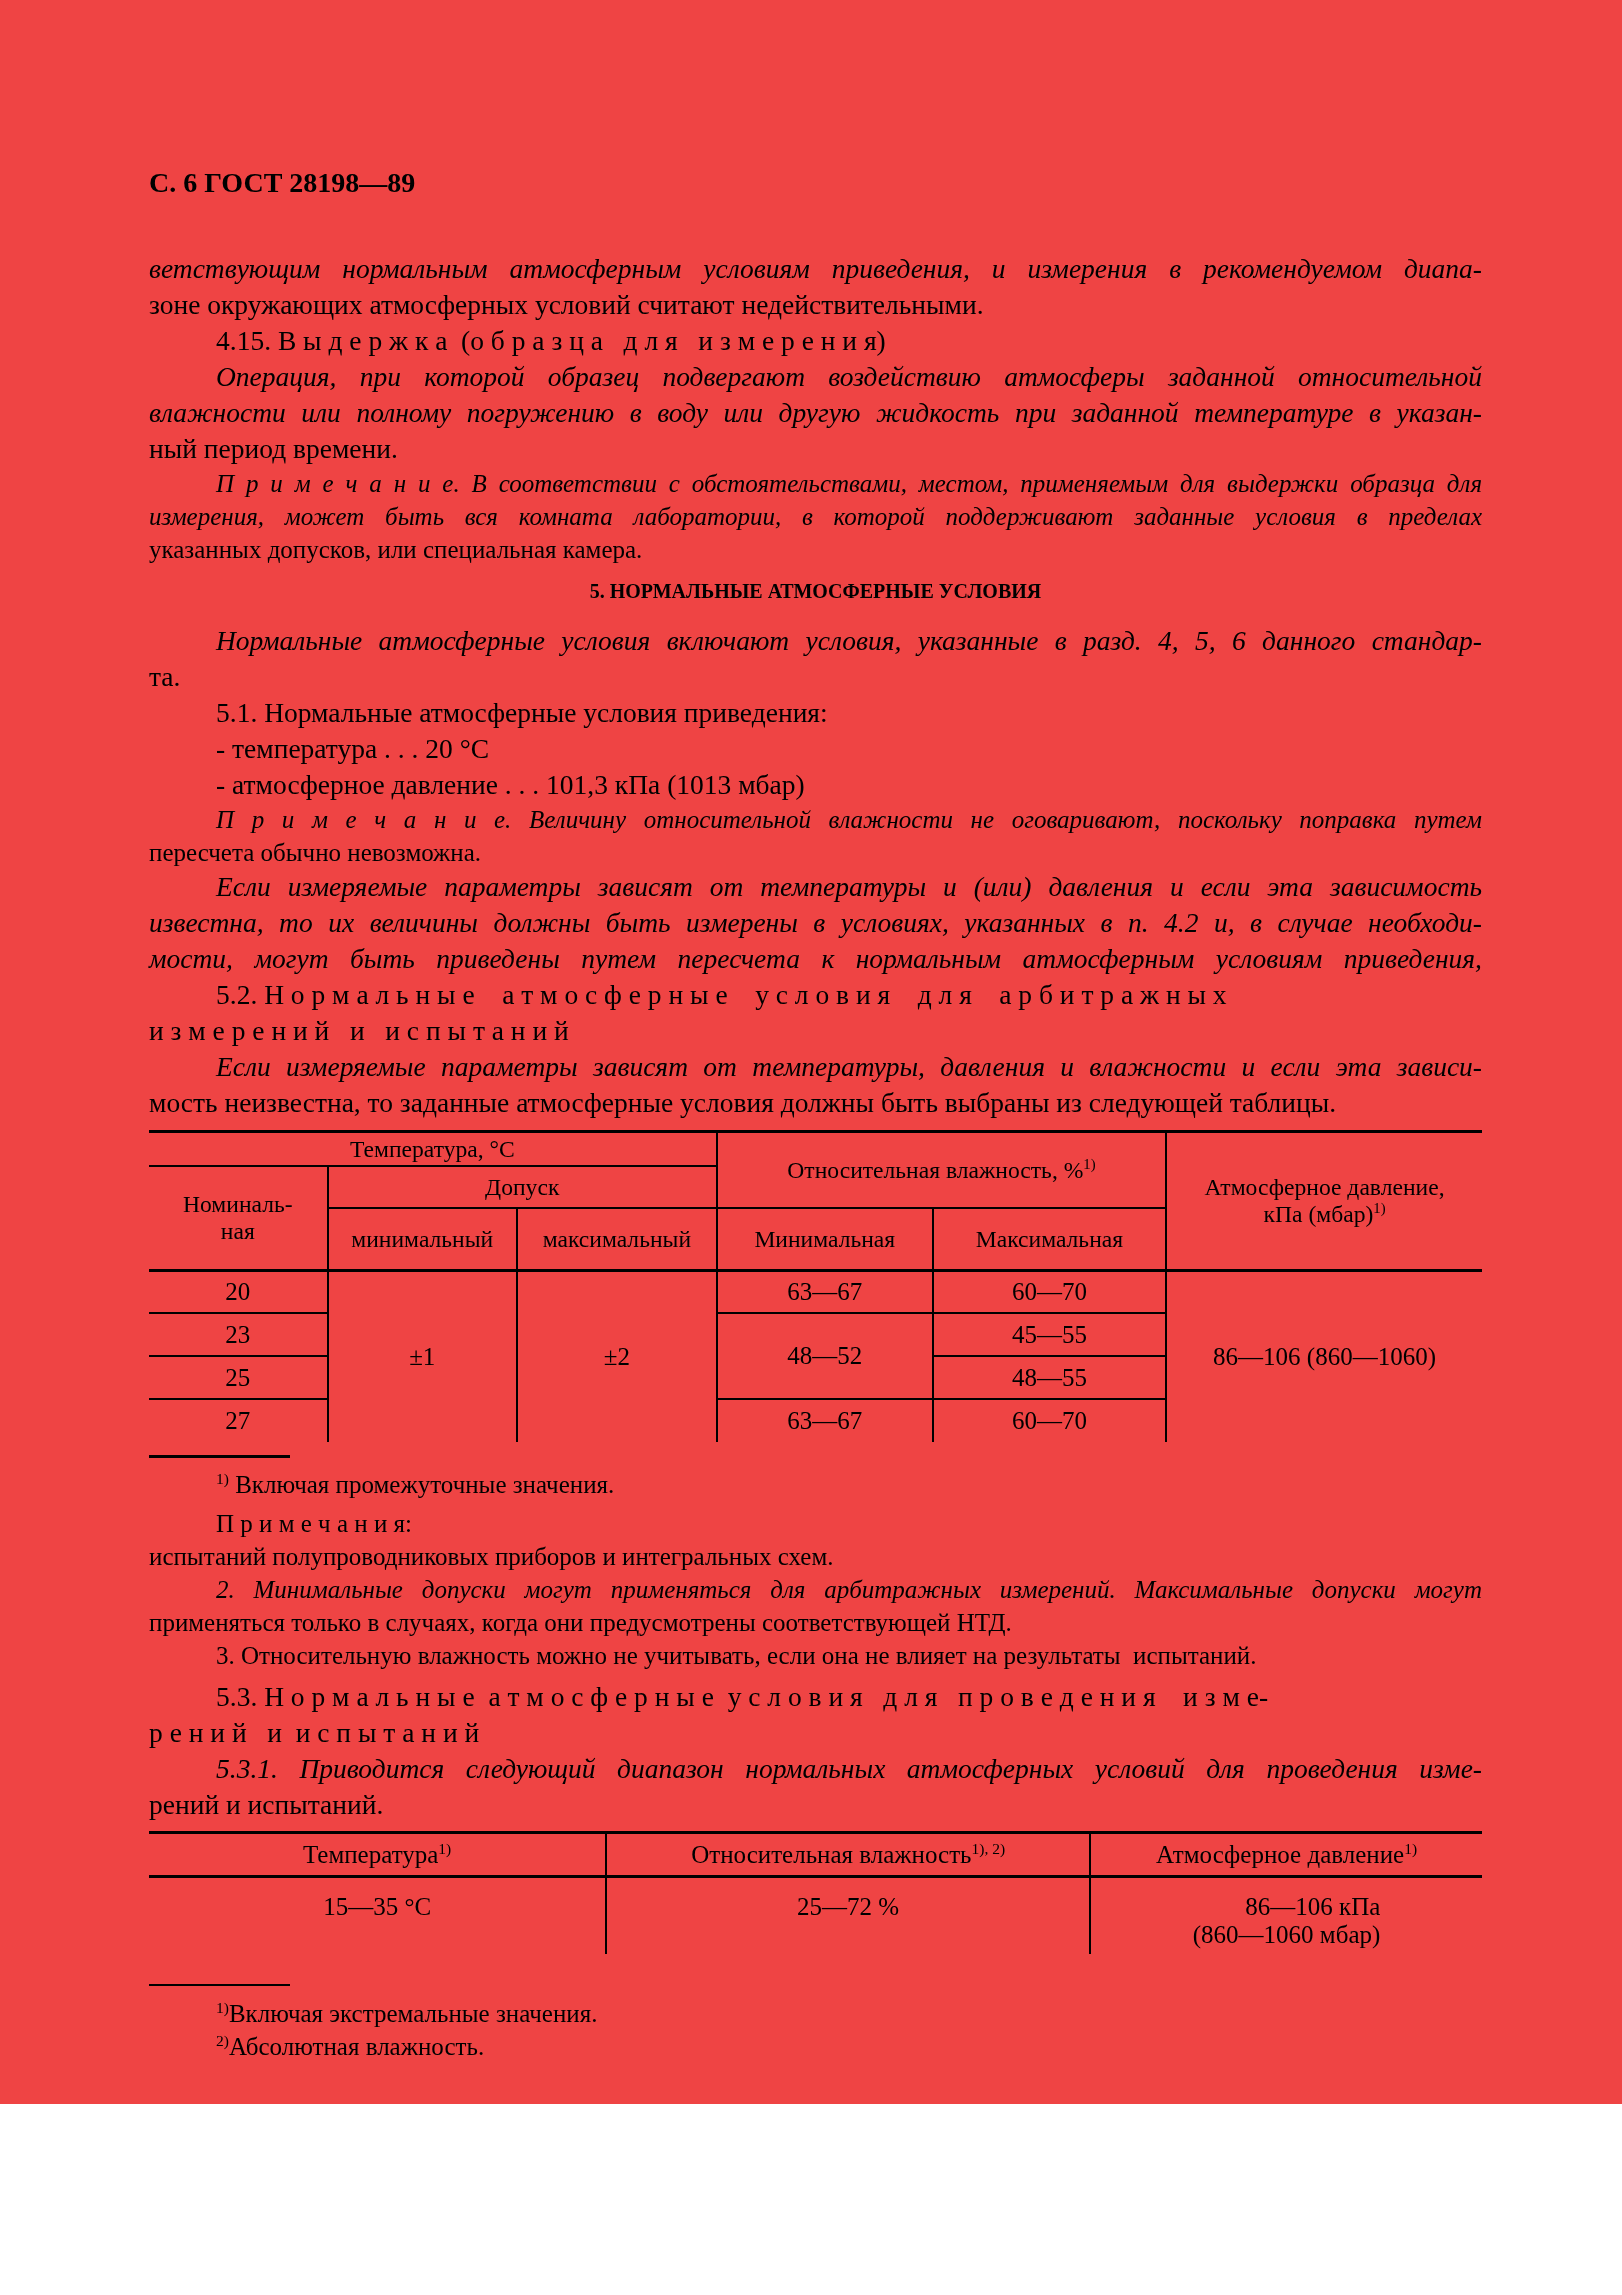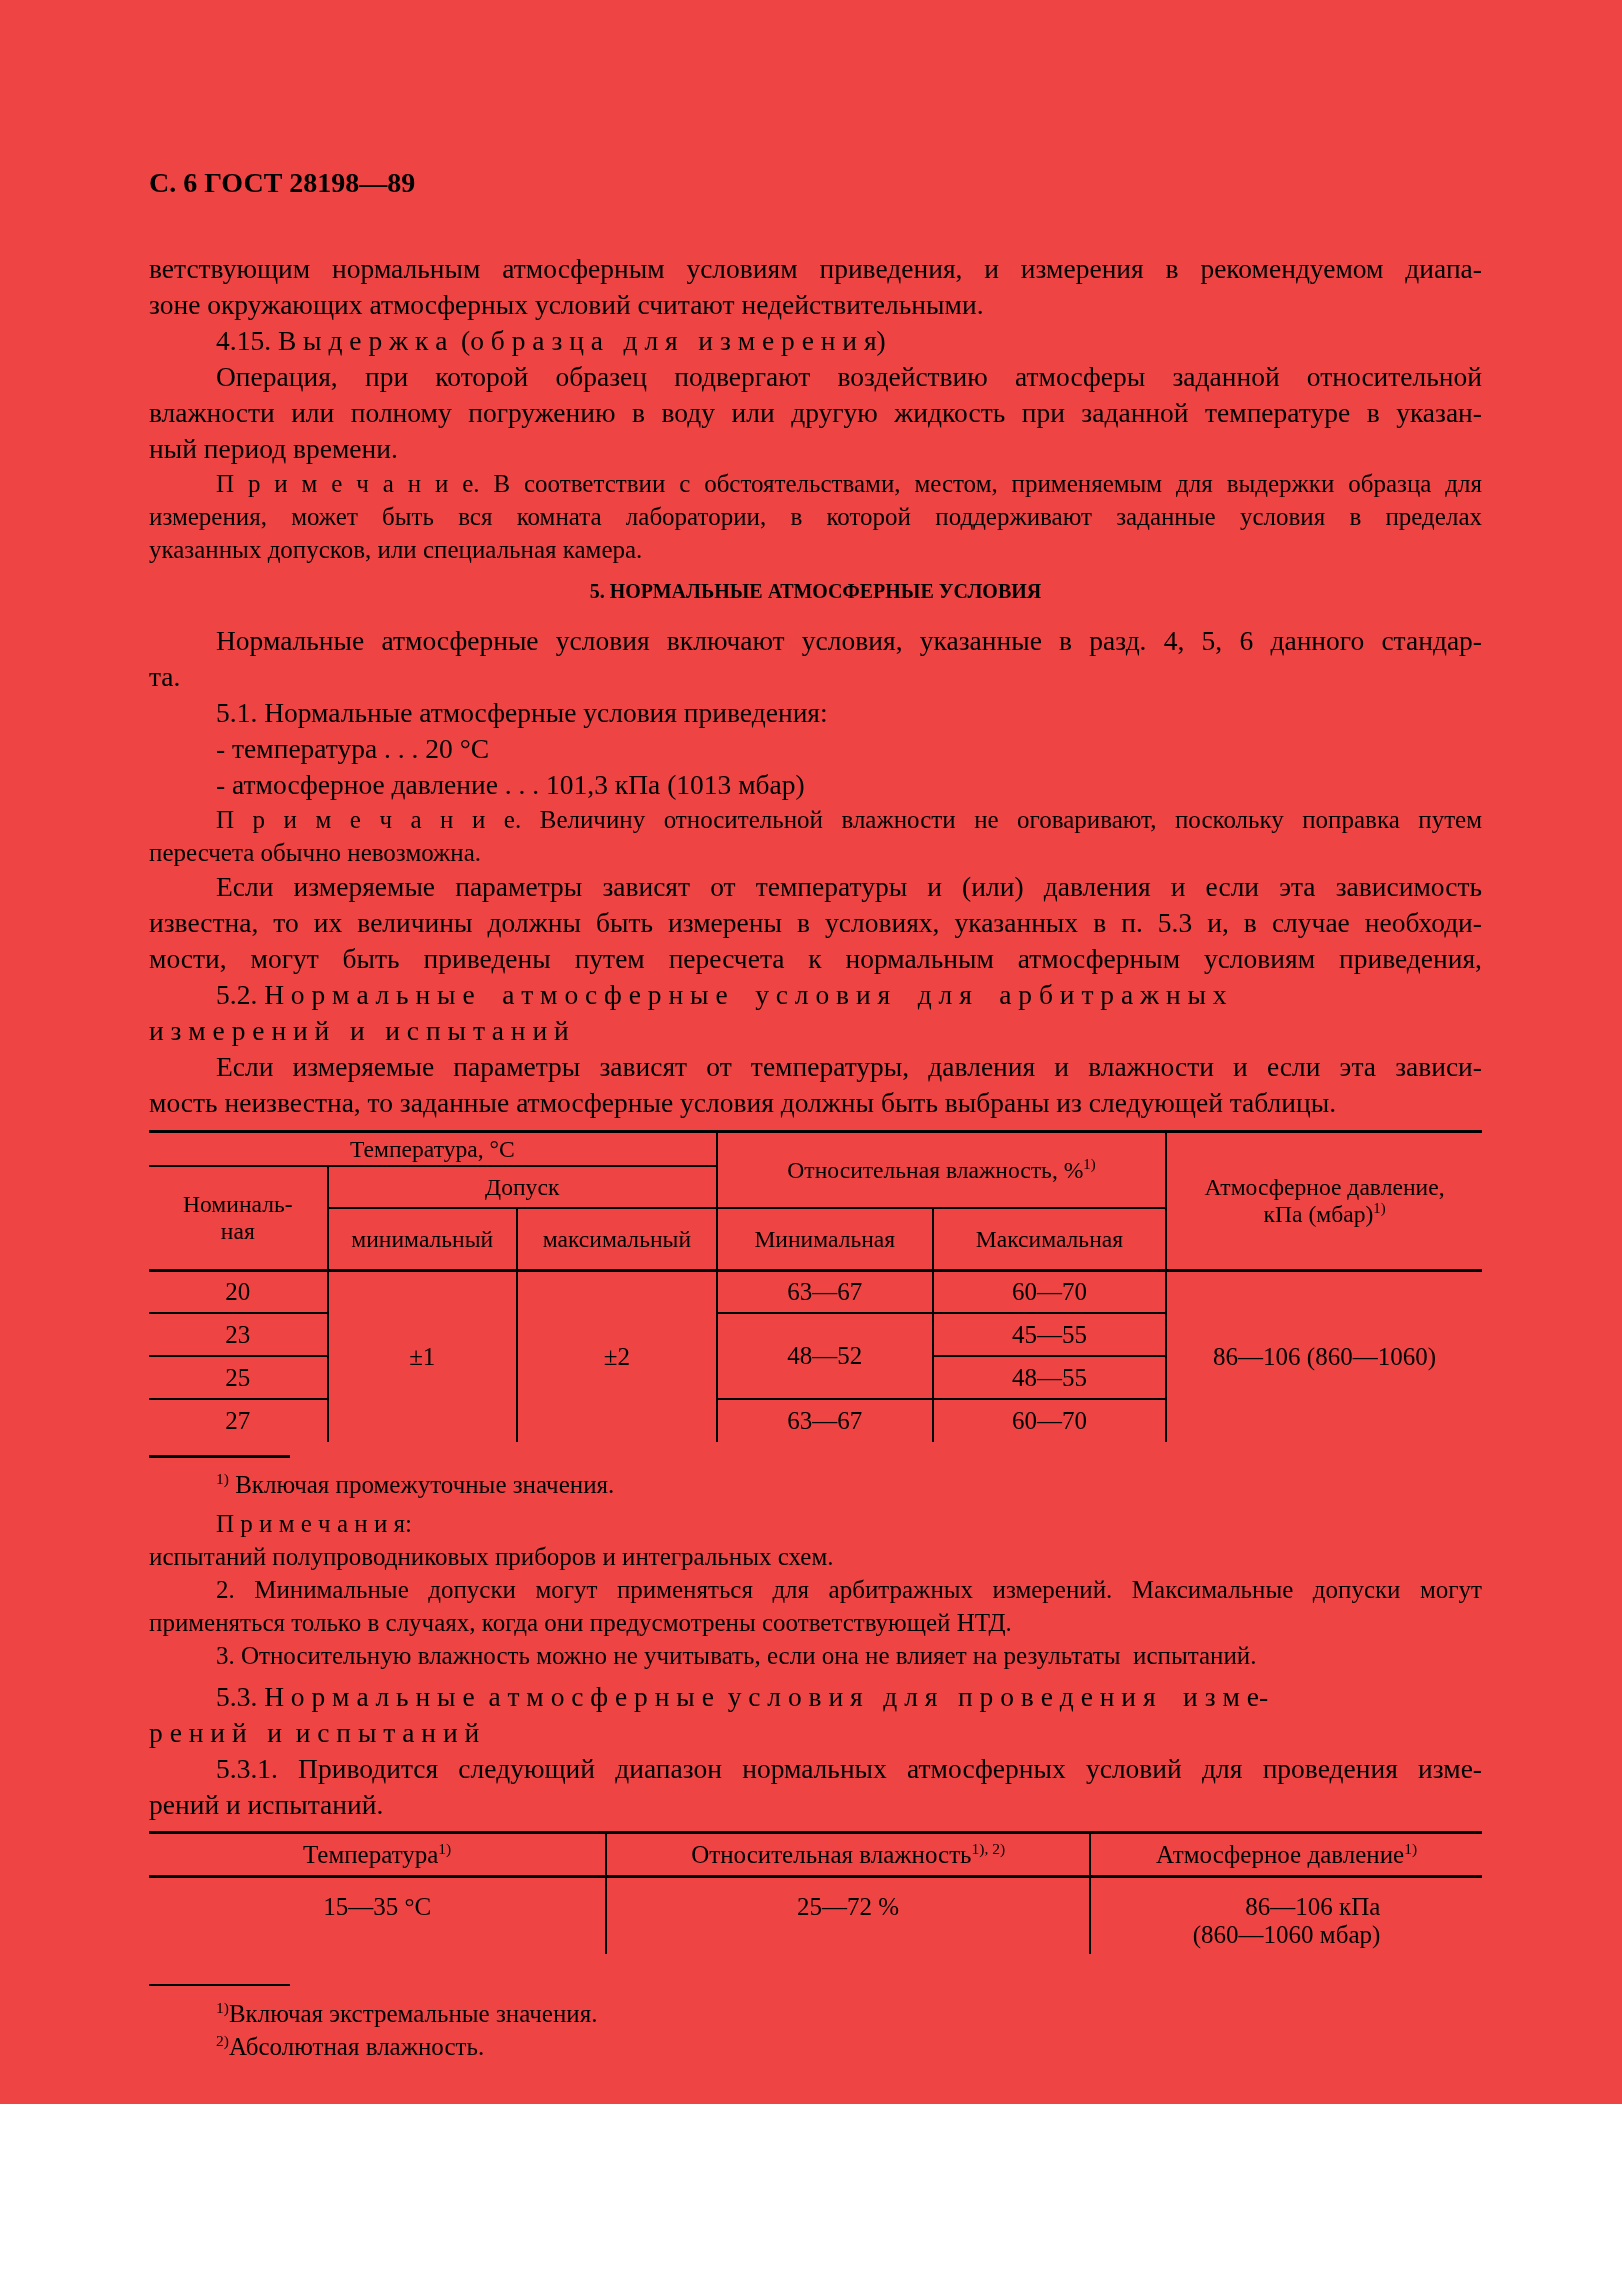--- a/index.html
+++ b/index.html
@@ -6,21 +6,21 @@
   .page {
     position:relative; width:1622px; height:2104px; background:#ef4444;
     overflow:hidden; font-family:"Liberation Serif", serif; color:#000;
   }
   .content { position:absolute; left:149px; top:0; width:1333px; }
 
   .pagehead { margin-top:165px; font-size:28px; line-height:36px; font-weight:bold; }
 
   .b  { font-size:27.5px; line-height:36px; }
   .nt { font-size:25px; line-height:33px; }
-  .jl { text-align:justify; text-align-last:justify; }
+  .jl { text-align:justify; text-align-last:justify;font-style:italic; }
   .ind { padding-left:67px; }
   .sp { white-space:pre-wrap; }
 
   .h5 { text-align:center; font-weight:bold; font-size:20px; line-height:36px; margin:6.5px 0 14.4px 0; }
   .mt-intro { margin-top:50px; }
 
   sup { font-size:62%; vertical-align:super; line-height:0; }
 
   table { border-collapse:collapse; width:100%; table-layout:fixed; }
   .t1 { margin-top:9.2px; border-top:3.9px solid #000; font-size:23.6px; }
@@ -66,21 +66,21 @@
     <div class="b">та.</div>
 
     <div class="b ind">5.1. Нормальные атмосферные условия приведения:</div>
     <div class="b ind">- температура . . . 20 °С</div>
     <div class="b ind">- атмосферное давление . . . 101,3 кПа (1013 мбар)</div>
 
     <div class="nt jl ind">П р и м е ч а н и е. Величину относительной влажности не оговаривают, поскольку поправка путем</div>
     <div class="nt">пересчета обычно невозможна.</div>
 
     <div class="b jl ind">Если измеряемые параметры зависят от температуры и (или) давления и если эта зависимость</div>
-    <div class="b jl">известна, то их величины должны быть измерены в условиях, указанных в п. 5.3 и, в случае необходи-</div>
+    <div class="b jl">известна, то их величины должны быть измерены в условиях, указанных в п. 4.2 и, в случае необходи-</div>
     <div class="b jl">мости, могут быть приведены путем пересчета к нормальным атмосферным условиям приведения,</div>
 
     <div class="b ind sp">5.2. Н о р м а л ь н ы е    а т м о с ф е р н ы е    у с л о в и я    д л я    а р б и т р а ж н ы х</div>
     <div class="b sp">и з м е р е н и й   и   и с п ы т а н и й</div>
     <div class="b jl ind">Если измеряемые параметры зависят от температуры, давления и влажности и если эта зависи-</div>
     <div class="b">мость неизвестна, то заданные атмосферные условия должны быть выбраны из следующей таблицы.</div>
 
     <table class="t1">
       <colgroup>
         <col style="width:13.4%">

